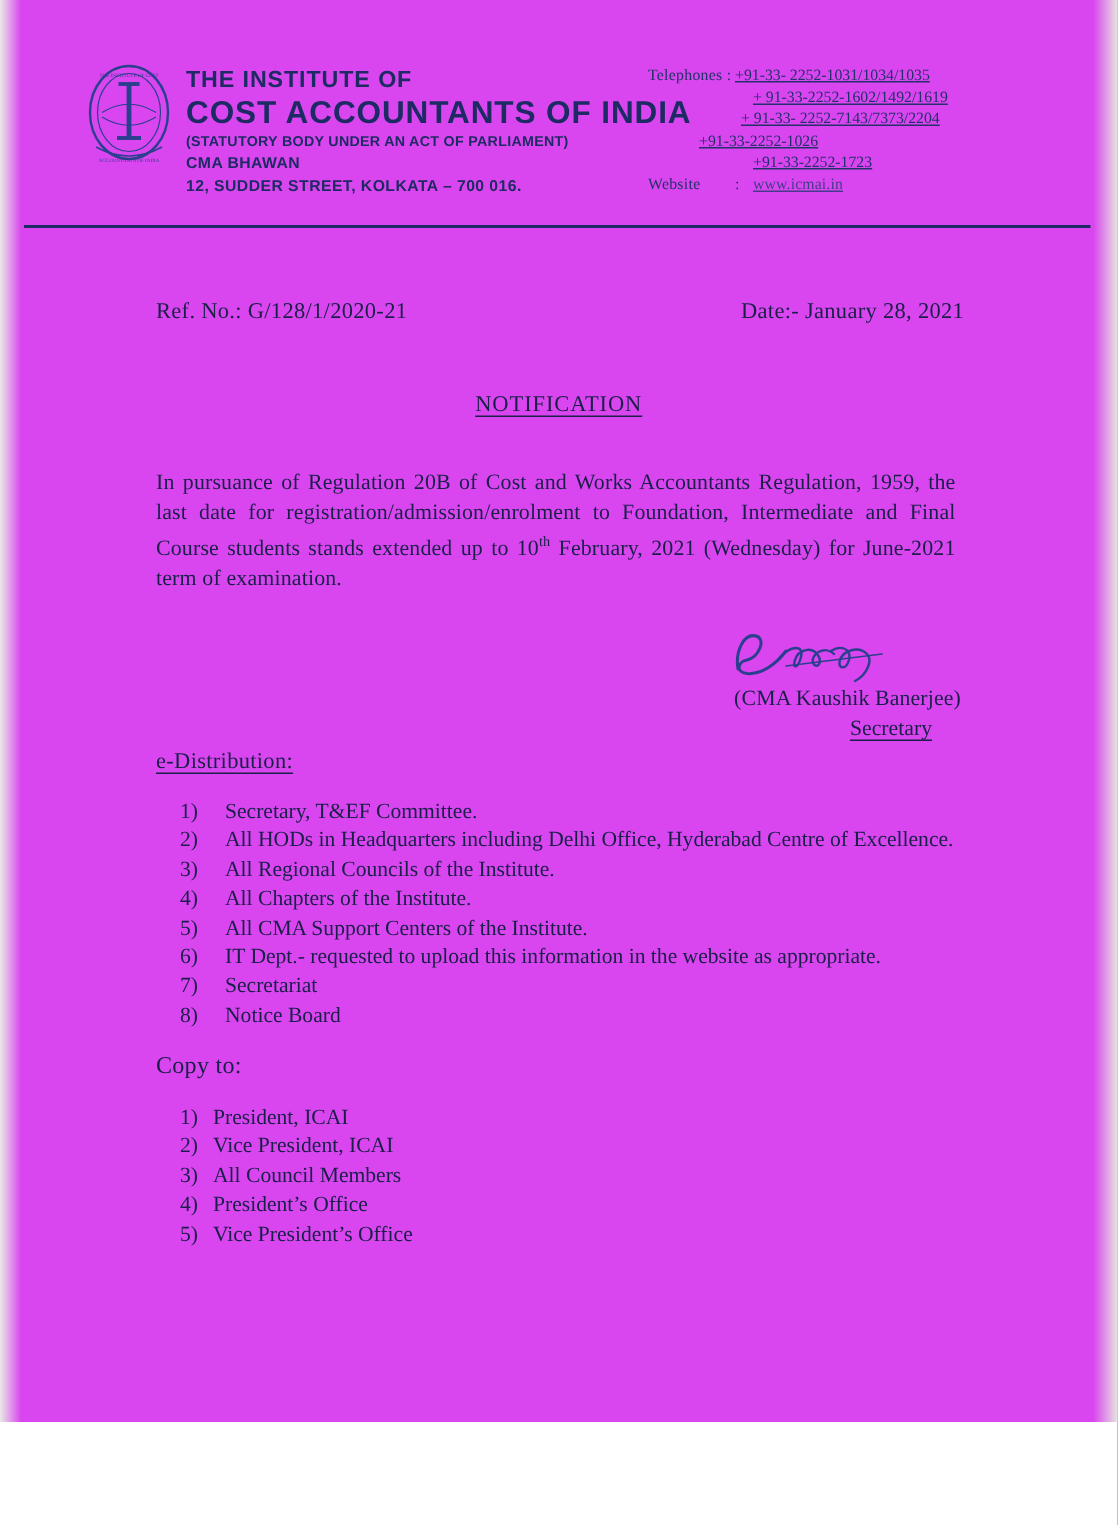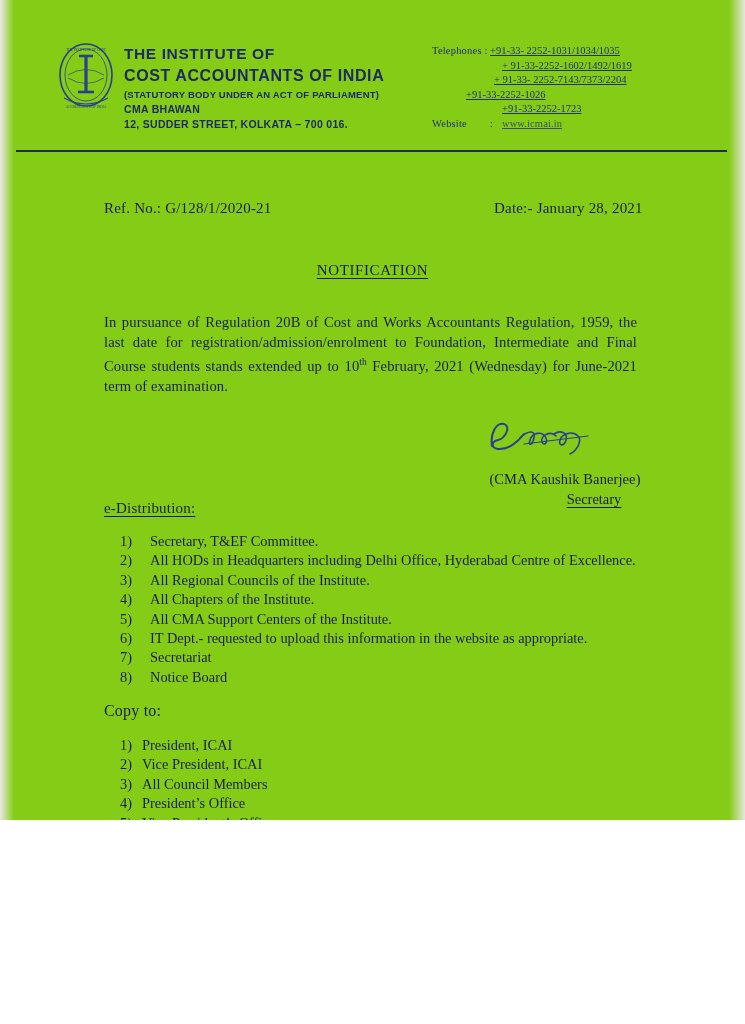--- a/index.html
+++ b/index.html
@@ -7,22 +7,22 @@
     padding: 0;
     background: #ffffff;
   }
   body {
     font-family: "Liberation Serif", serif;
     color: #1a1f4a;
   }
   #page {
     position: relative;
     width: 745px;
-    height: 820px;
-    background: #84cc16;
+    height: 948px;
+    background: #d946ef;
     overflow: hidden;
   }
   
   #page:before {
     content: "";
     position: absolute;
     left: 0; top: 0; bottom: 0;
     width: 14px;
     background: linear-gradient(to right, #e9e9e4, rgba(255,255,255,0));
     pointer-events: none;
@@ -57,21 +57,21 @@
     font-family: "Liberation Sans", sans-serif;
     color: #1d2a63;
   }
   .org-line1 {
     font-size: 15.5px;
     font-weight: bold;
     letter-spacing: 0.6px;
     line-height: 19px;
   }
   .org-line2 {
-    font-size: 16px;
+    font-size: 21px;
     font-weight: bold;
     letter-spacing: 0.6px;
     line-height: 20px;
     margin-top: 3px;
   }
   .org-line3 {
     font-size: 9.5px;
     font-weight: bold;
     letter-spacing: 0.2px;
     margin-top: 3px;
@@ -192,21 +192,21 @@
     position: relative;
   }
   .sign-svg {
     position: absolute;
     left: 44px;
     top: -2px;
   }
   .sign-name {
     font-size: 14.5px;
     letter-spacing: 0.1px;
-    margin-top: 13px;
+    margin-top: 0;
   }
   .sign-desig {
     font-size: 14.5px;
     text-decoration: underline;
     text-underline-offset: 3px;
     margin-top: 3px;
     margin-left: 58px;
   }
 
   

